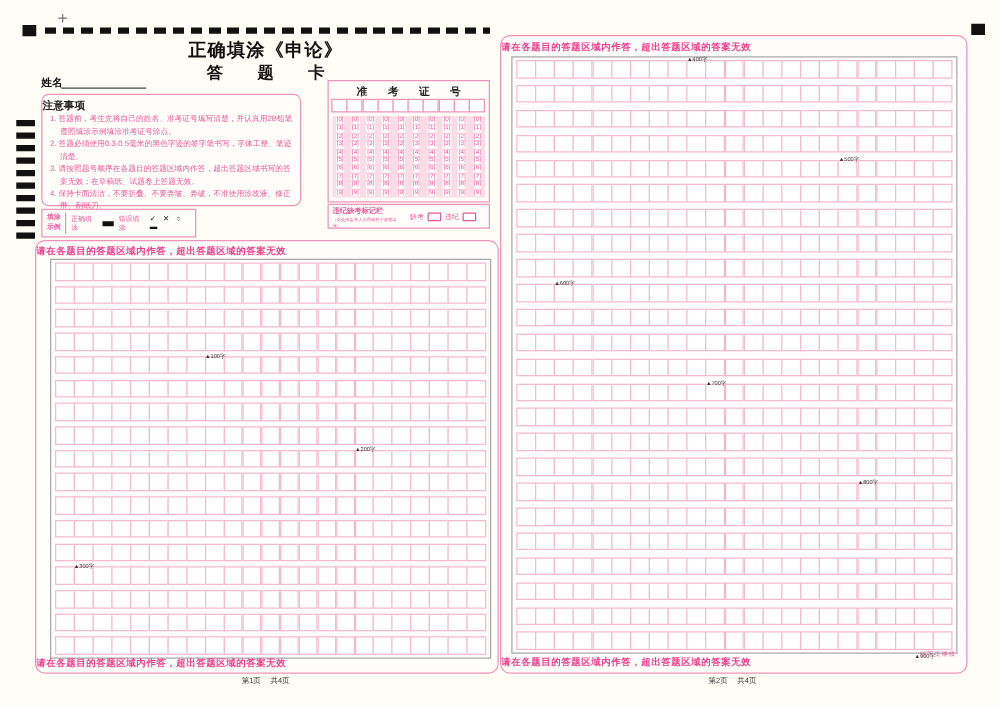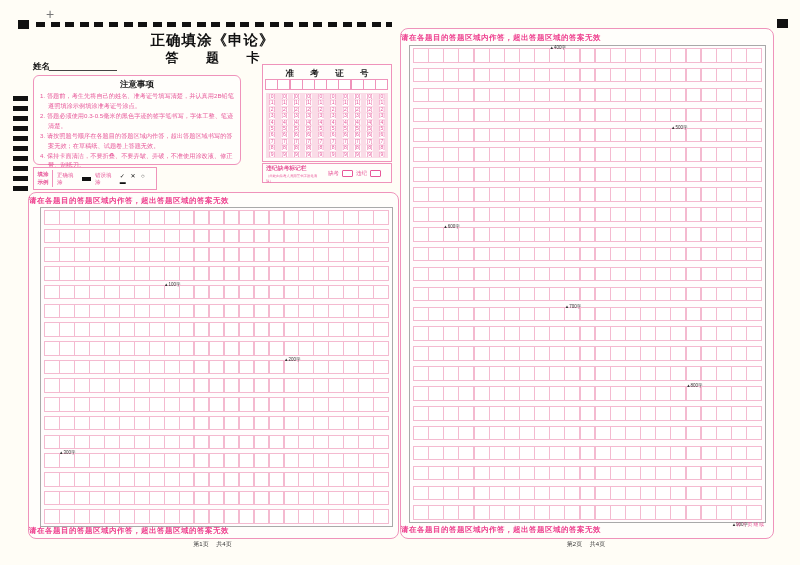--- a/index.html
+++ b/index.html
@@ -18,21 +18,21 @@
   .reg-dashes{left:36px;top:22px;width:356px;height:5px;
     background:repeating-linear-gradient(90deg,#111 0 9px,transparent 9px 14.6px);}
   .side-bar{position:absolute;left:13px;width:15px;height:4.5px;background:#111;}
   
   .title1{left:60px;top:31px;width:305px;text-align:center;font-size:14.5px;font-weight:bold;letter-spacing:1px;}
   .title2{left:60px;top:49px;width:305px;text-align:center;font-size:13px;font-weight:bold;letter-spacing:12px;text-indent:12px;}
   .name-row{left:33px;top:61px;font-size:8.5px;font-weight:bold;}
   .name-line{left:49px;top:70px;width:68px;border-bottom:1px solid #444;height:0;}
   
   .notice{left:33px;top:75px;width:206px;height:88px;border:1.2px solid #ef93bb;border-radius:6px;background:#fffefb;}
-  .notice-title{left:0;top:3px;width:100%;text-align:center;font-size:8.5px;font-weight:bold;color:#222;}
+  .notice-title{left:0;top:3px;width:100%;font-size:8.5px;font-weight:bold;color:#222;}
   .notice-items{left:6px;top:15px;width:194px;font-size:6.2px;line-height:1.6;color:#e75799;}
   .notice-item{padding-left:8px;text-indent:-8px;}
   
   .fillbox{left:33px;top:167px;width:122px;height:21px;border:1px solid #ef93bb;background:#fffefb;display:flex;align-items:center;}
   .fill-label{width:18px;text-align:center;font-size:5.5px;line-height:1.3;color:#e75799;font-weight:bold;border-right:1px solid #ef93bb;padding:1px 0;}
   .fill-body{flex:1;display:flex;align-items:center;gap:4px;padding-left:4px;font-size:5.5px;color:#e75799;}
   .mark-bar{display:inline-block;width:10px;height:4px;background:#111;}
   .wrong-syms{color:#111;font-size:6px;letter-spacing:2px;}
   
   .adm{left:262px;top:64px;width:128px;height:96px;border:1px solid #ef93bb;background:#fffefb;}

